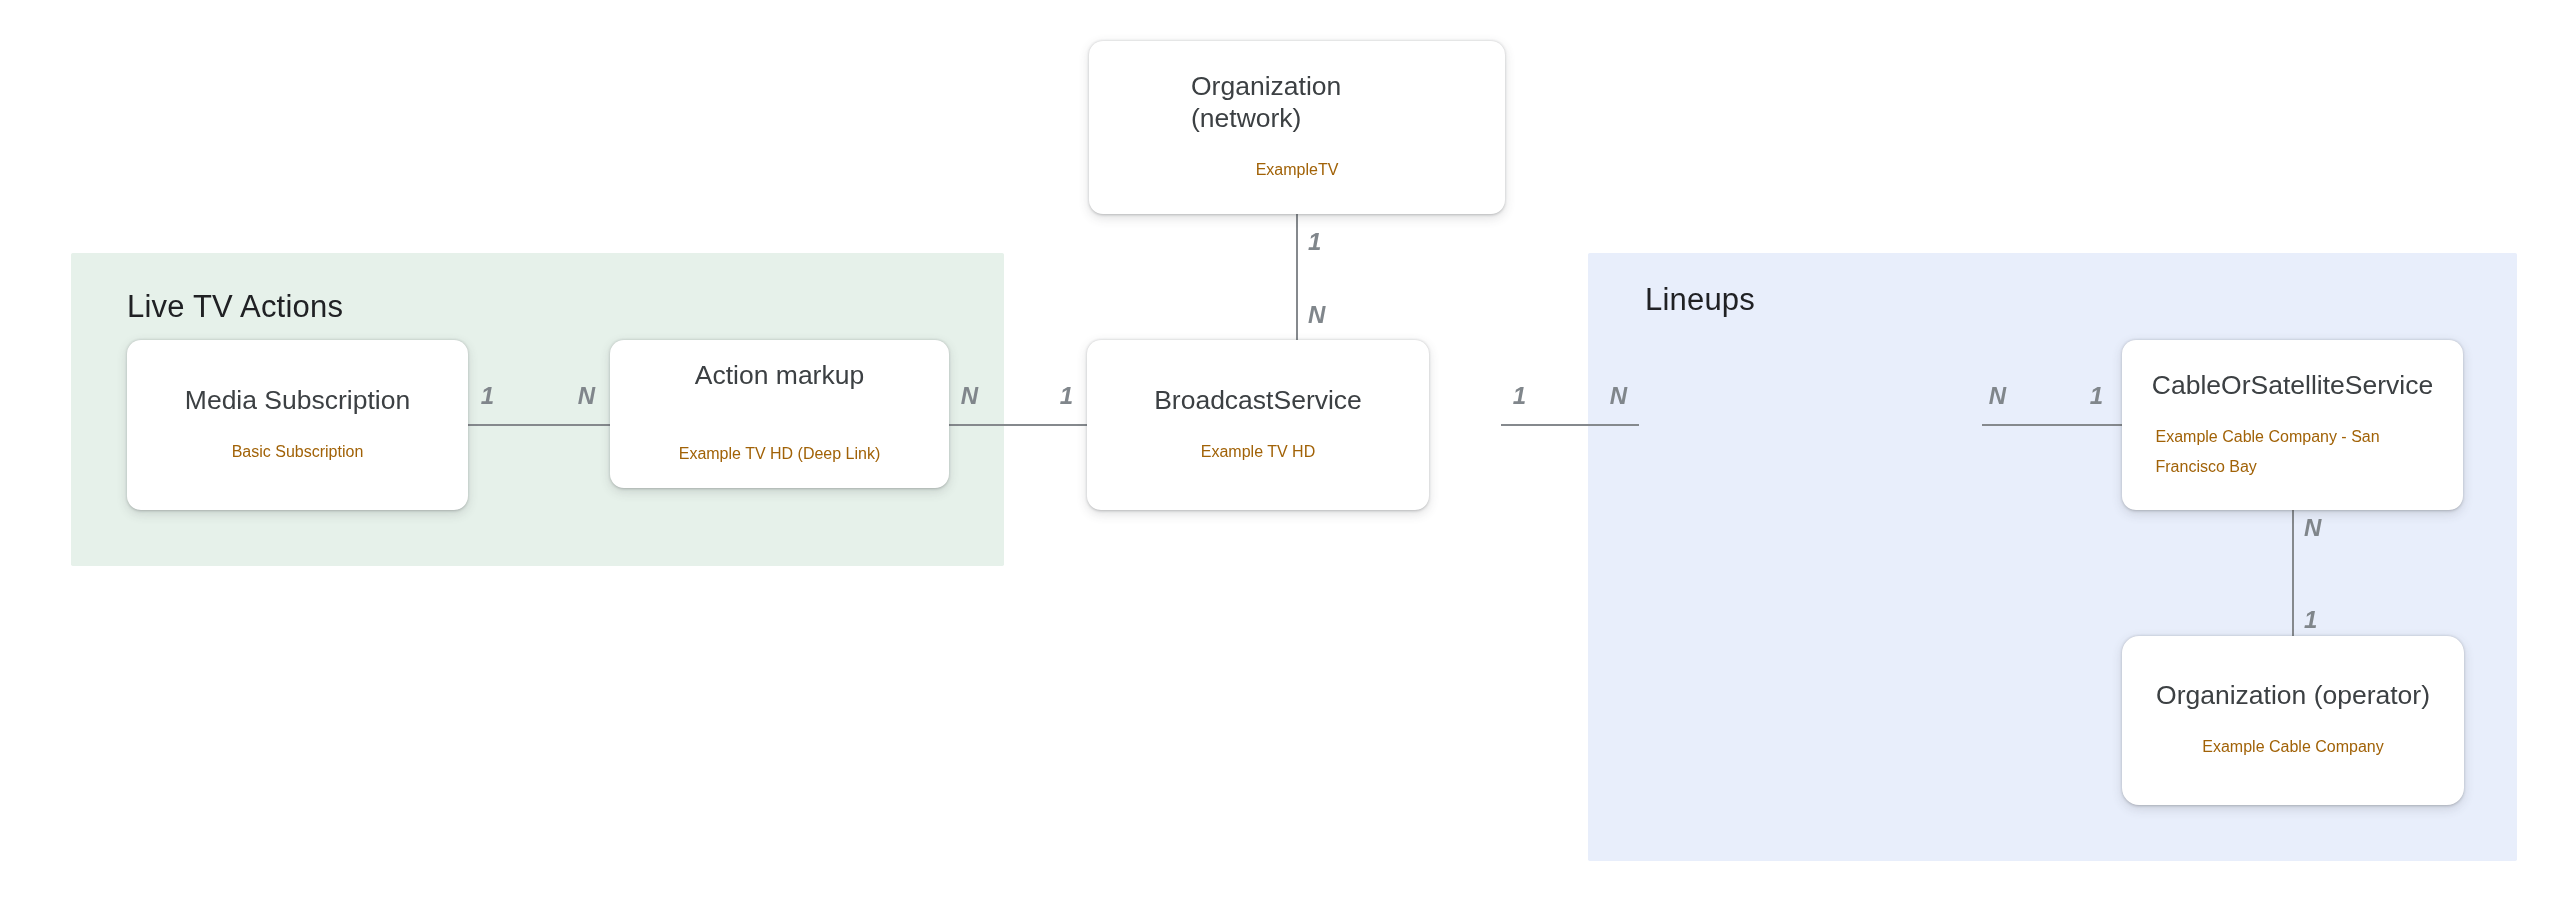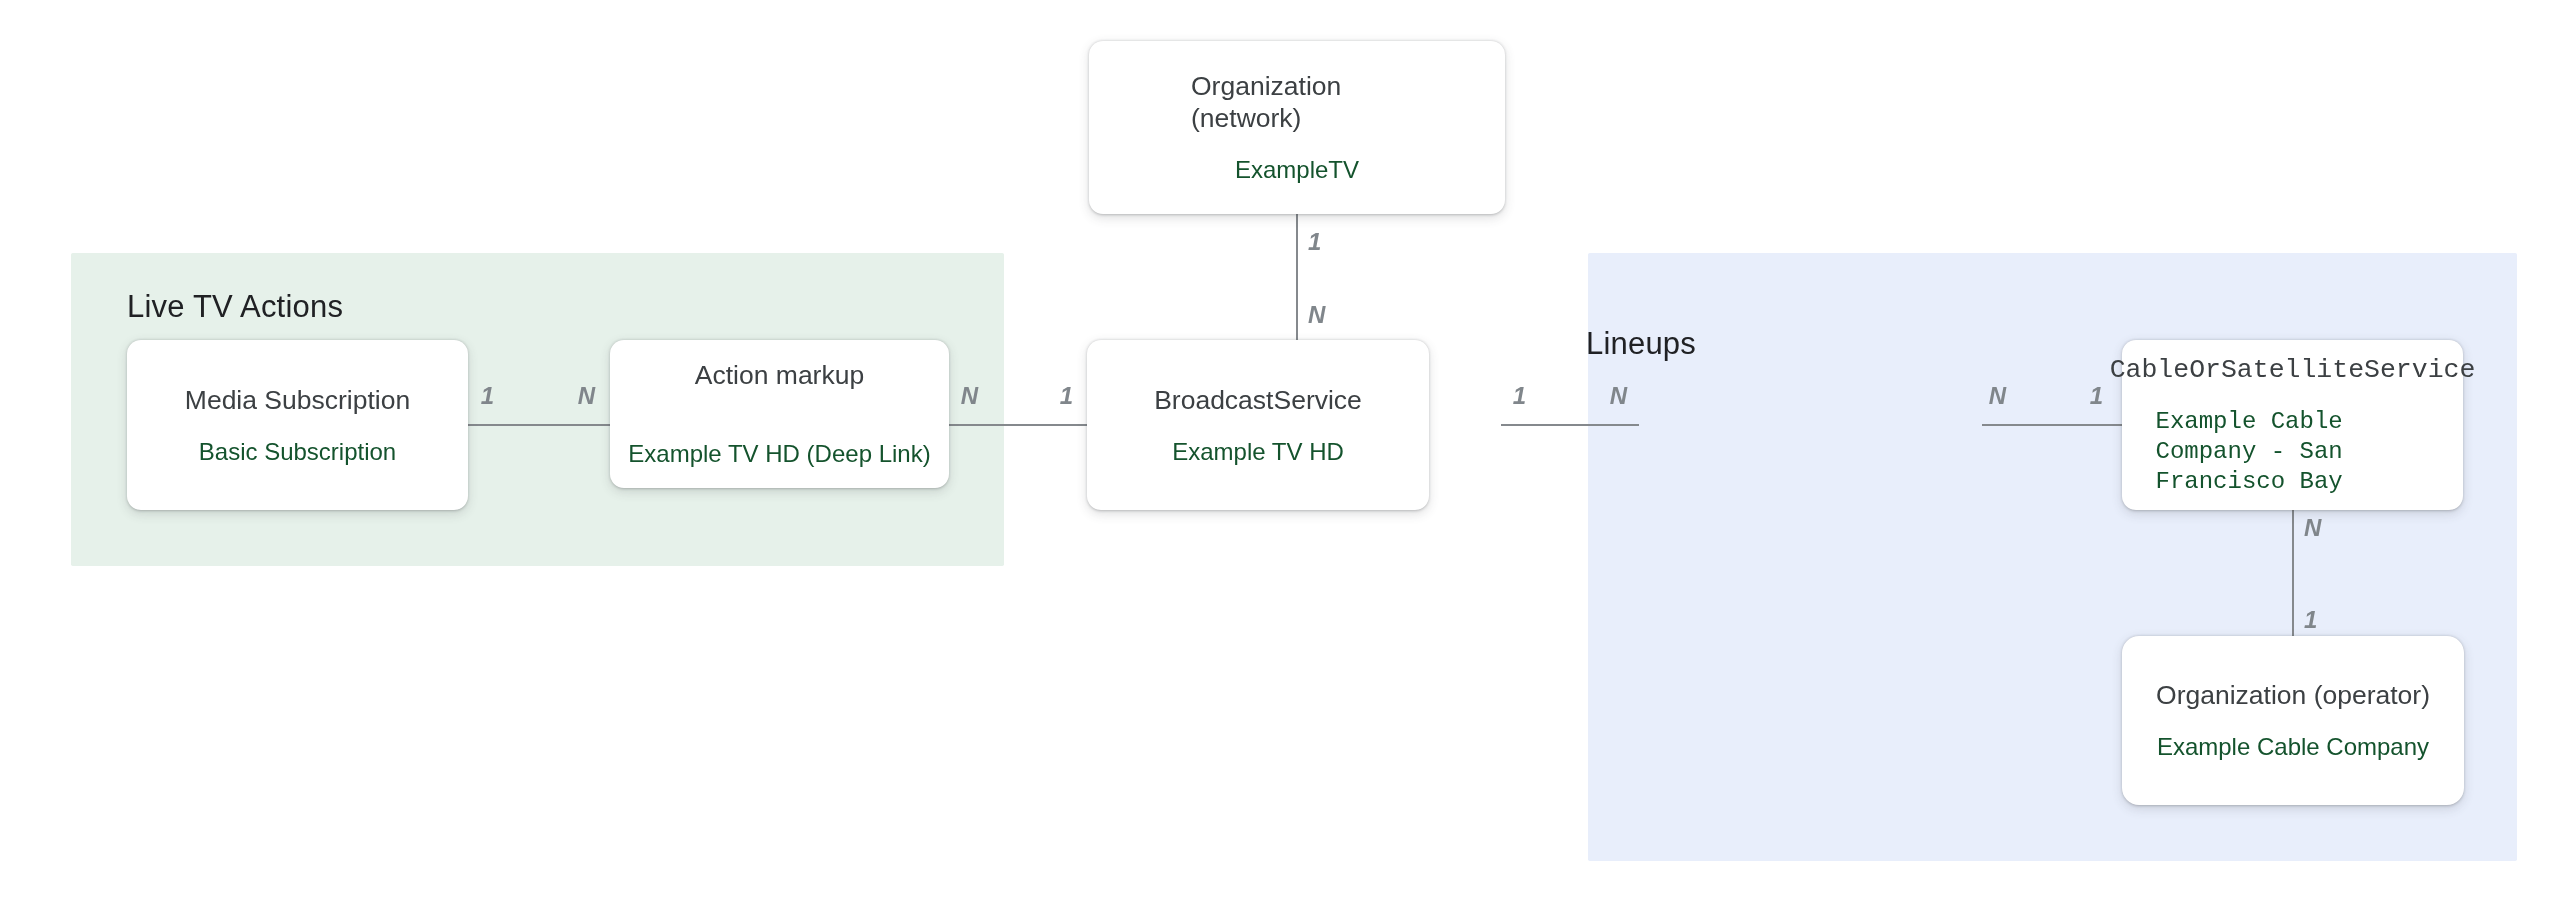--- a/index.html
+++ b/index.html
@@ -42,24 +42,24 @@
     box-sizing: border-box;
   }
   .node-title {
     font-size: 26.5px;
     line-height: 32px;
     font-weight: 400;
     color: #3c4043;
   }
   .node-title.narrow { max-width: 212px; }
   .node-subtitle {
-    font-size: 24px;
+    font-size: 16px;
     line-height: 30px;
     font-weight: 400;
-    color: #14532d;
+    color: #a16207;
   }
   .node-subtitle.narrow { max-width: 274px; }
   .line-h {
     position: absolute;
     height: 1.8px;
     background: #85898d;
   }
   .line-v {
     position: absolute;
     width: 1.8px;
@@ -80,21 +80,21 @@
 </style>
 </head>
 <body>
 
 <div class="canvas">
 
   <div class="region" style="left: 71px; top: 253px; width: 933px; height: 313px; background: rgb(230, 241, 234);"></div>
   <div class="region" style="left: 1588px; top: 253px; width: 929px; height: 608px; background: rgb(232, 238, 251);"></div>
 
   <div class="region-heading" style="left:127px; top:288px;">Live TV Actions</div>
-  <div class="region-heading" style="left:1586px; top:281px;margin-top:44px;">Lineups</div>
+  <div class="region-heading" style="left:1645px; top:281px;">Lineups</div>
 
   <div class="line-v" style="left:1296px; top:213px; height:127px;"></div>
   <div class="line-h" style="left:468px; top:424px; width:142px;"></div>
   <div class="line-h" style="left:948px; top:424px; width:139px;"></div>
   <div class="line-h" style="left:1501px; top:424px; width:138px;"></div>
   <div class="line-h" style="left:1982px; top:424px; width:141px;"></div>
   <div class="line-v" style="left:2292px; top:509px; height:127px;"></div>
 
   <div class="card-label left-align" style="left:1308px; top:227px;">1</div>
   <div class="card-label left-align" style="left:1308px; top:300px;">N</div>
@@ -128,21 +128,21 @@
     <div class="node-title">Action markup</div>
     <div class="node-subtitle">Example TV HD (Deep Link)</div>
   </div>
 
   <div class="node" style="left:1087px; top:340px; width:342px; height:170px;">
     <div class="node-title">BroadcastService</div>
     <div class="node-subtitle">Example TV HD</div>
   </div>
 
 
-  <div class="node" style="left:2122px; top:340px; width:341px; height:170px;font-family:Liberation Mono, monospace;">
+  <div class="node" style="left:2122px; top:340px; width:341px; height:170px;">
     <div class="node-title">CableOrSatelliteService</div>
     <div class="node-subtitle narrow">Example Cable Company - San Francisco Bay</div>
   </div>
 
   <div class="node" style="left:2122px; top:636px; width:342px; height:169px;border-radius:17px;">
     <div class="node-title">Organization (operator)</div>
     <div class="node-subtitle">Example Cable Company</div>
   </div>
 
 </div>

